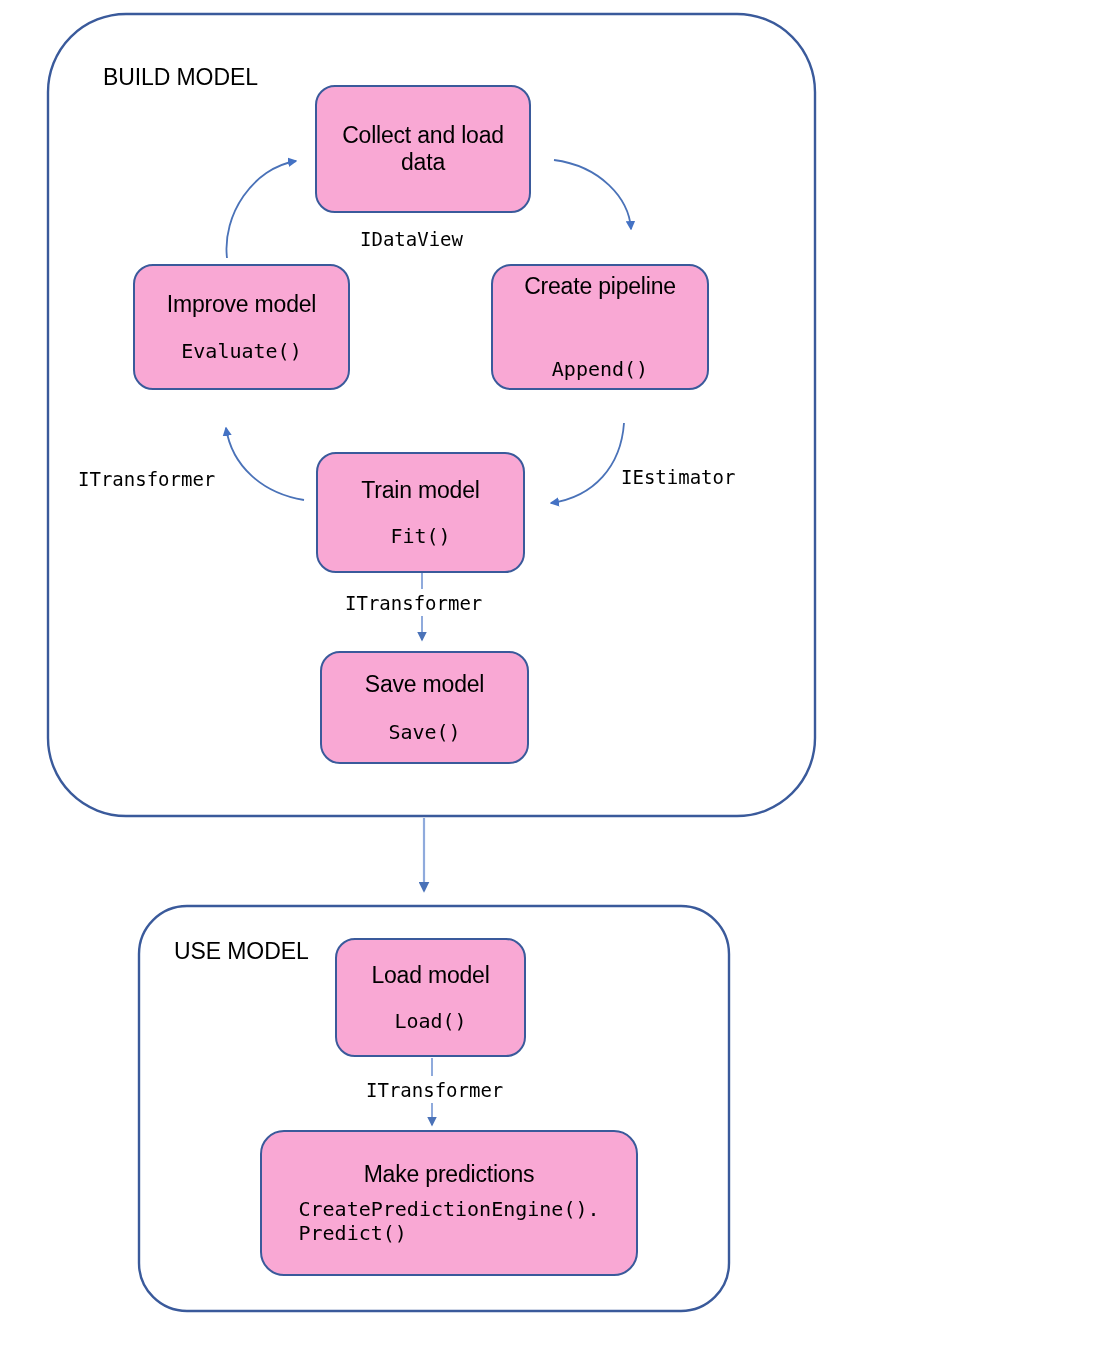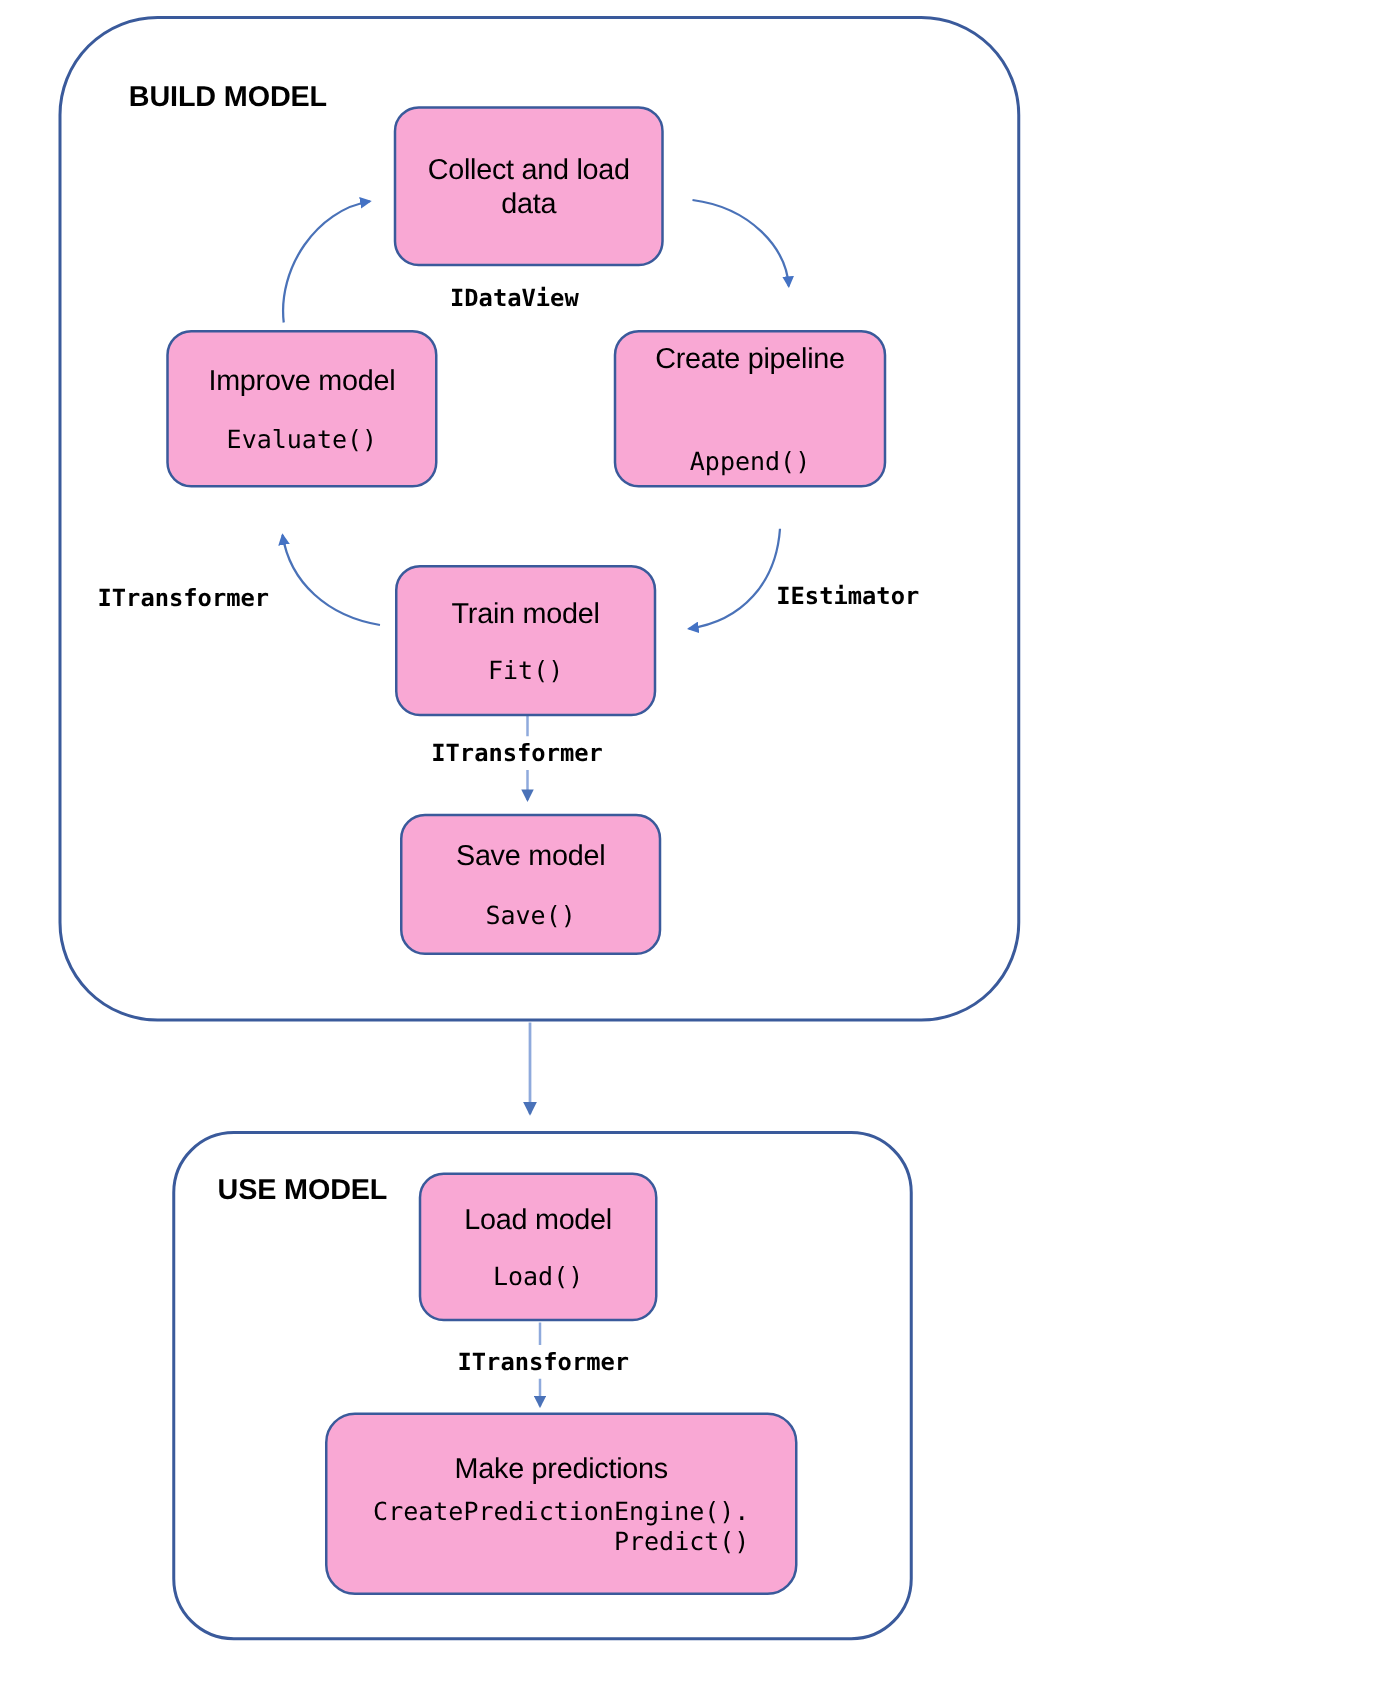--- a/index.html
+++ b/index.html
@@ -54,29 +54,27 @@
     line-height: 1.2;
     white-space: pre-line;
   }
   .group-label {
     position: absolute;
     font-family: "Liberation Sans", sans-serif;
     font-size: 23px;
     color: #000000;
     letter-spacing: -0.1px;
     white-space: nowrap;
-    font-weight: bold;
   }
   .edge-label {
     position: absolute;
     font-family: "DejaVu Sans Mono", monospace;
     font-size: 19px;
     color: #000000;
     white-space: nowrap;
-    font-weight: bold;
   }
 </style>
 </head>
 <body>
 
 <div id="canvas">
 
   <svg class="layer" viewBox="0 0 1100 1366" xmlns="http://www.w3.org/2000/svg">
     <defs>
       <marker id="arrowSolid" viewBox="0 0 10 10" refX="8.5" refY="5" markerWidth="5.2" markerHeight="5.2" orient="auto-start-reverse">
@@ -137,21 +135,21 @@
     <div class="api" style="margin-top:22px;">Save()</div>
   </div>
 
   <div class="node" style="left:335px; top:938px; width:191px; height:119px; border-radius:20px;">
     <div class="title">Load model</div>
     <div class="api" style="margin-top:20px;">Load()</div>
   </div>
 
   <div class="node" style="left:260px; top:1130px; width:378px; height:146px; border-radius:24px;">
     <div class="title">Make predictions</div>
-    <div class="api" style="margin-top:10px; text-align:right;">CreatePredictionEngine().
+    <div class="api" style="margin-top:10px; text-align:left;">CreatePredictionEngine().
 Predict()</div>
   </div>
 
   <div class="edge-label" style="left:360px; top:228px;">IDataView</div>
 
   <div class="edge-label" style="left:621px; top:466px;">IEstimator</div>
 
   <div class="edge-label" style="left:78px; top:468px;">ITransformer</div>
 
   <div class="edge-label" style="left:345px; top:592px;">ITransformer</div>

